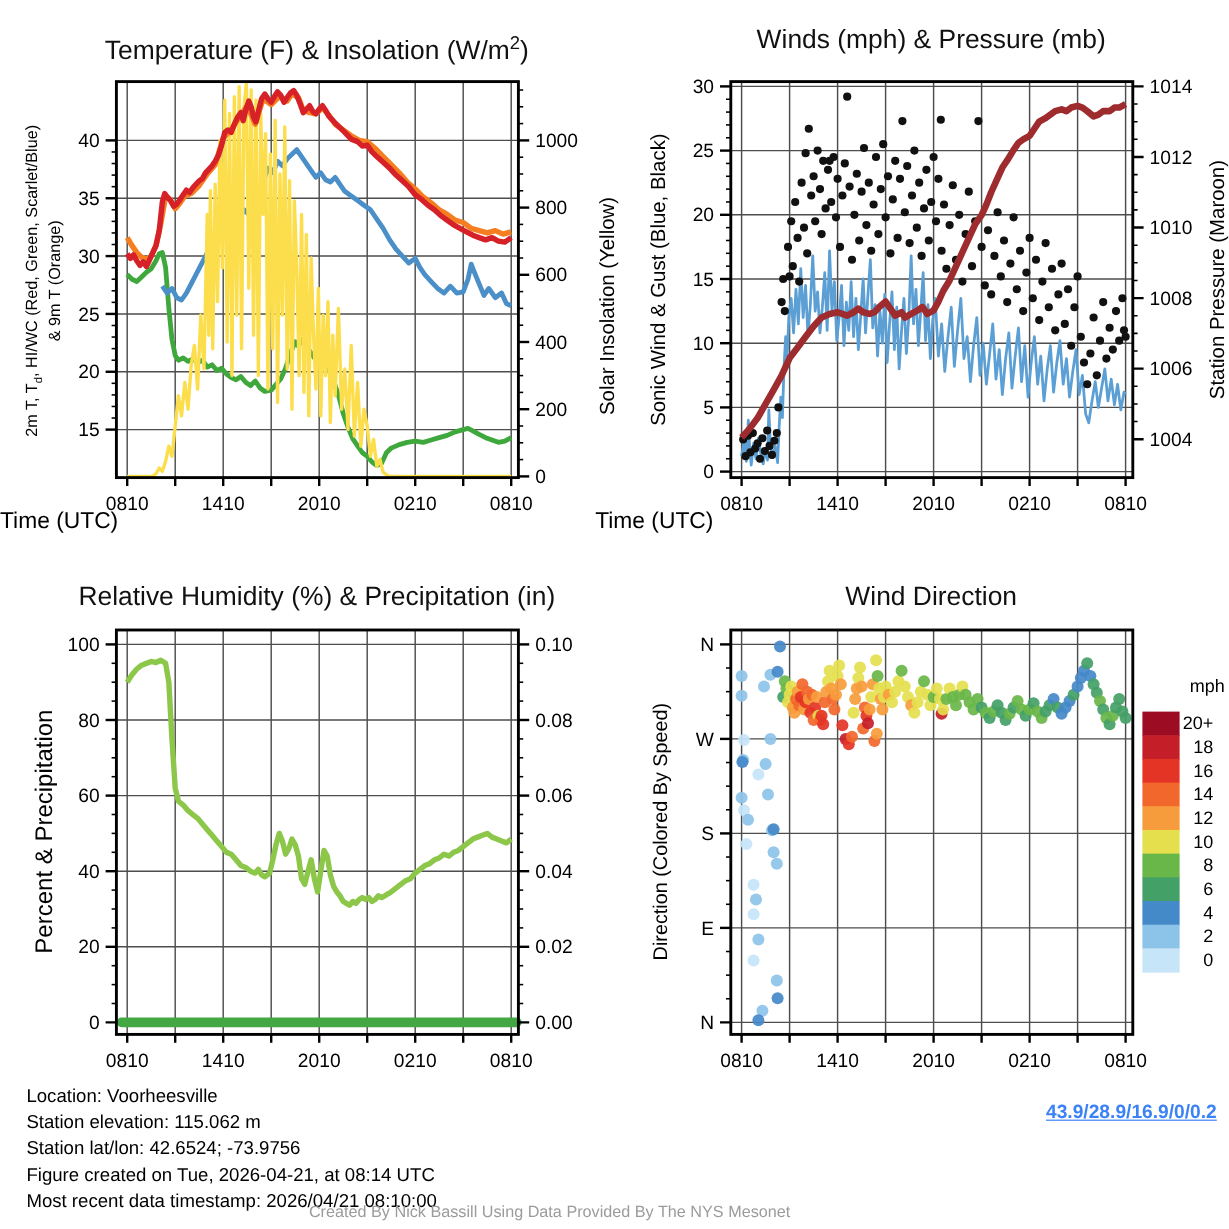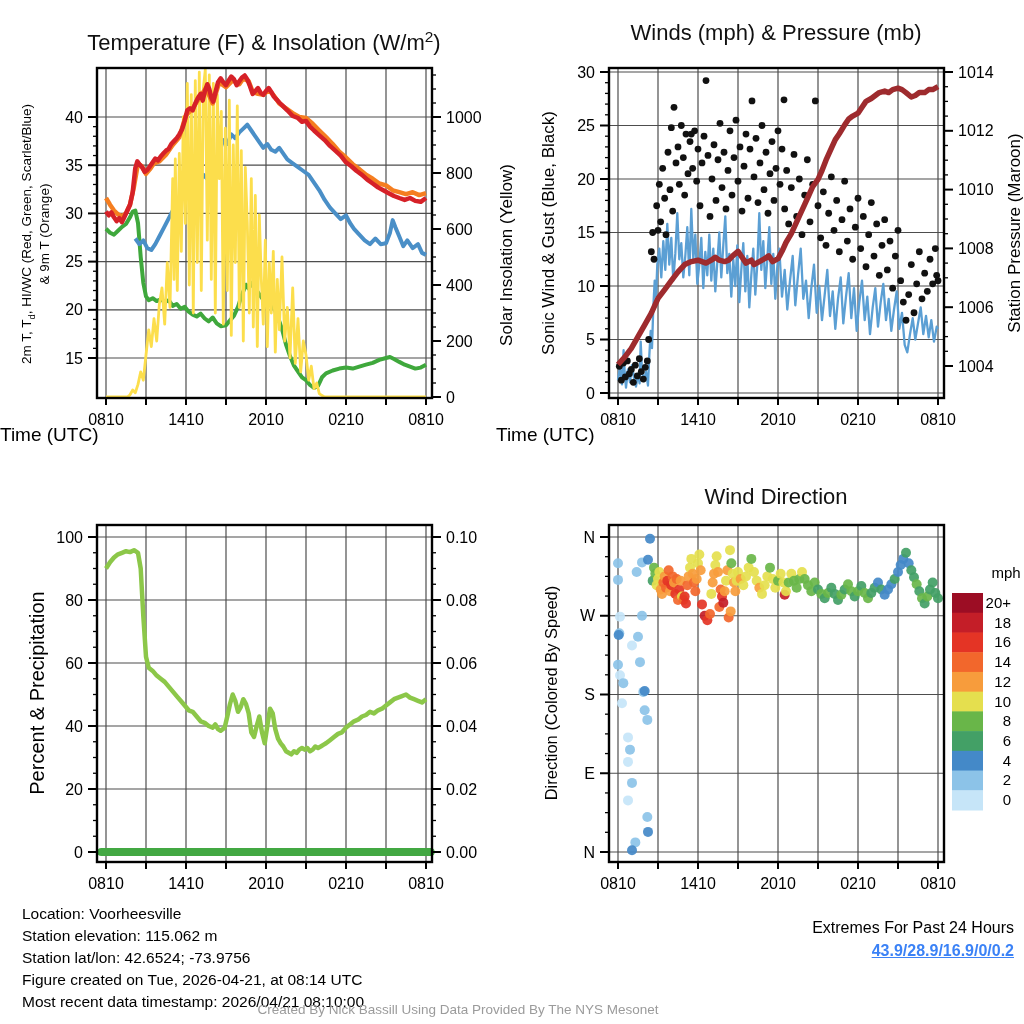--- a/index.html
+++ b/index.html
@@ -692,20 +692,21 @@
         <text x="1011" y="765.6818181818181" font-size="15" text-anchor="end" font-family="&quot;Liberation Sans&quot;, sans-serif" fill="#000">4</text>
         <rect x="952" y="770.5454545454545" width="31" height="20.227272727272727" fill="#8CC3E8"></rect>
         <text x="1011" y="785.4090909090909" font-size="15" text-anchor="end" font-family="&quot;Liberation Sans&quot;, sans-serif" fill="#000">2</text>
         <rect x="952" y="790.2727272727273" width="31" height="20.227272727272727" fill="#C6E5F8"></rect>
         <text x="1011" y="805.1363636363636" font-size="15" text-anchor="end" font-family="&quot;Liberation Sans&quot;, sans-serif" fill="#000">0</text>
       </g>
     </svg>
 
   <div class="title" style="left:0;width:528px;top:28px;"><span>Temperature (F) &amp; Insolation (W/m</span><sup>2</sup><span>)</span></div>
   <div class="title" style="left:496px;width:560px;top:20px;">Winds (mph) &amp; Pressure (mb)</div>
+  <div class="title" style="left:0;width:528px;top:484px;">Relative Humidity (%) &amp; Precipitation (in)</div>
   <div class="title" style="left:512px;width:528px;top:484px;">Wind Direction</div>
 
   <div class="rotlab" style="left:-138px;top:216px;width:350px;height:36px;font-size:13.5px;">
     <span>2m T, T</span><sub>d</sub><span>, HI/WC (Red, Green, Scarlet/Blue)</span><br>
     <span>&amp; 9m T (Orange)</span>
   </div>
   <div class="rotlab" style="left:378px;top:244px;width:260px;height:22px;font-size:17px;">Solar Insolation (Yellow)</div>
   <div class="rotlab" style="left:400px;top:222px;width:300px;height:22px;font-size:17px;">Sonic Wind &amp; Gust (Blue, Black)</div>
   <div class="rotlab" style="left:886px;top:222px;width:260px;height:22px;font-size:17px;">Station Pressure (Maroon)</div>
   <div class="rotlab" style="left:-112px;top:680px;width:300px;height:26px;font-size:20px;">Percent &amp; Precipitation</div>
@@ -717,17 +718,16 @@
   <div class="legend-title" style="left:984px;top:564px;width:44px;">mph</div>
 
   <div id="footer-left">
     <div>Location: Voorheesville</div>
     <div>Station elevation: 115.062 m</div>
     <div>Station lat/lon: 42.6524; -73.9756</div>
     <div>Figure created on Tue, 2026-04-21, at 08:14 UTC</div>
     <div>Most recent data timestamp: 2026/04/21 08:10:00</div>
   </div>
   <div id="footer-right">
-    <div>Extremes For Past 24 Hours</div>
     <div class="red-extremes" id="extremes-values" style="color: #3b82f6; text-decoration: underline;">43.9/28.9/16.9/0/0.2</div>
   </div>
   <div id="credit">Created By Nick Bassill Using Data Provided By The NYS Mesonet</div>
 </div>
 
 </body></html>

